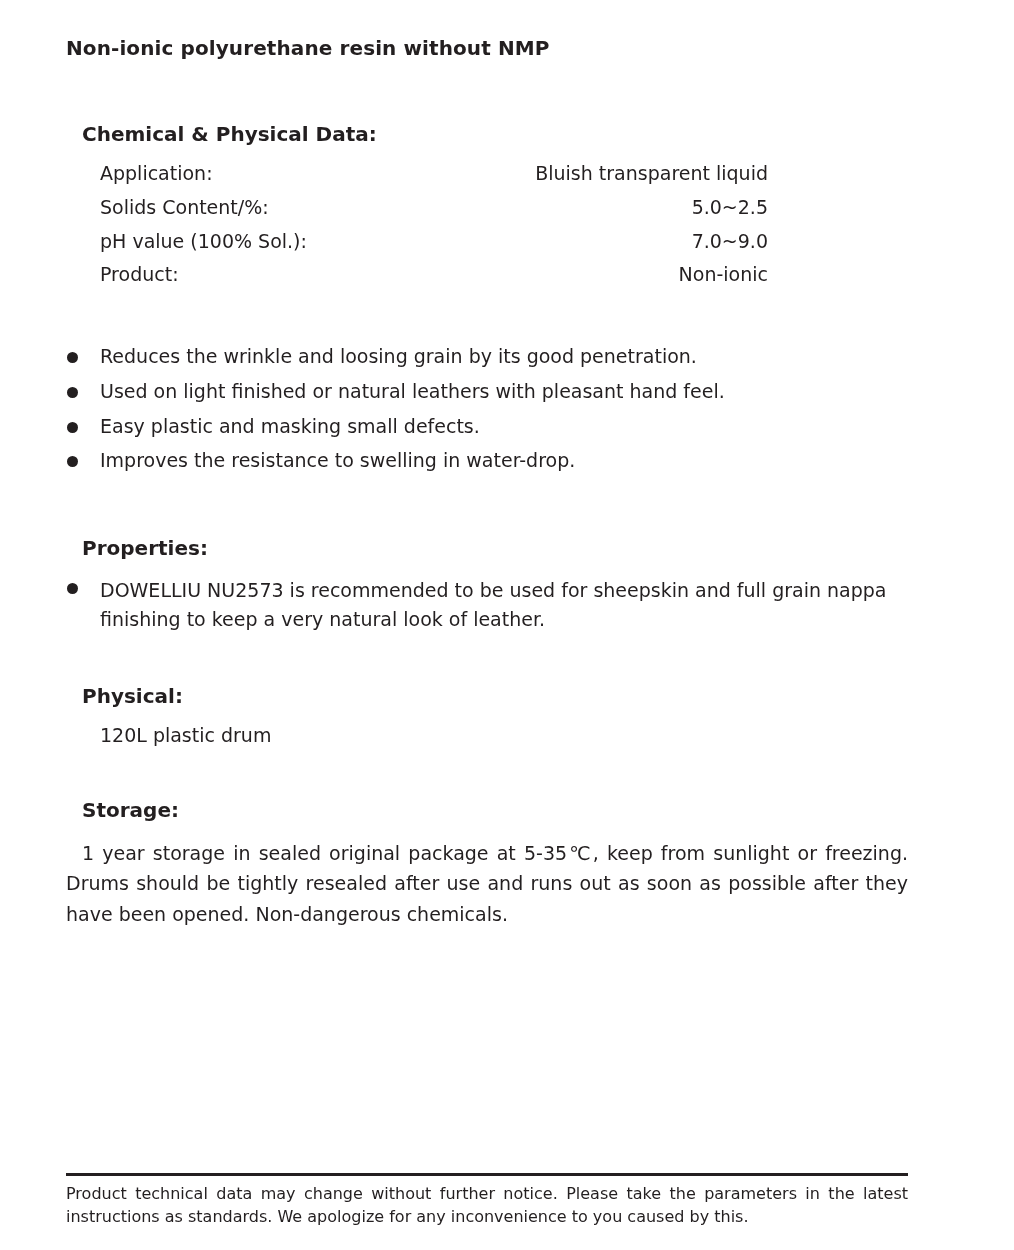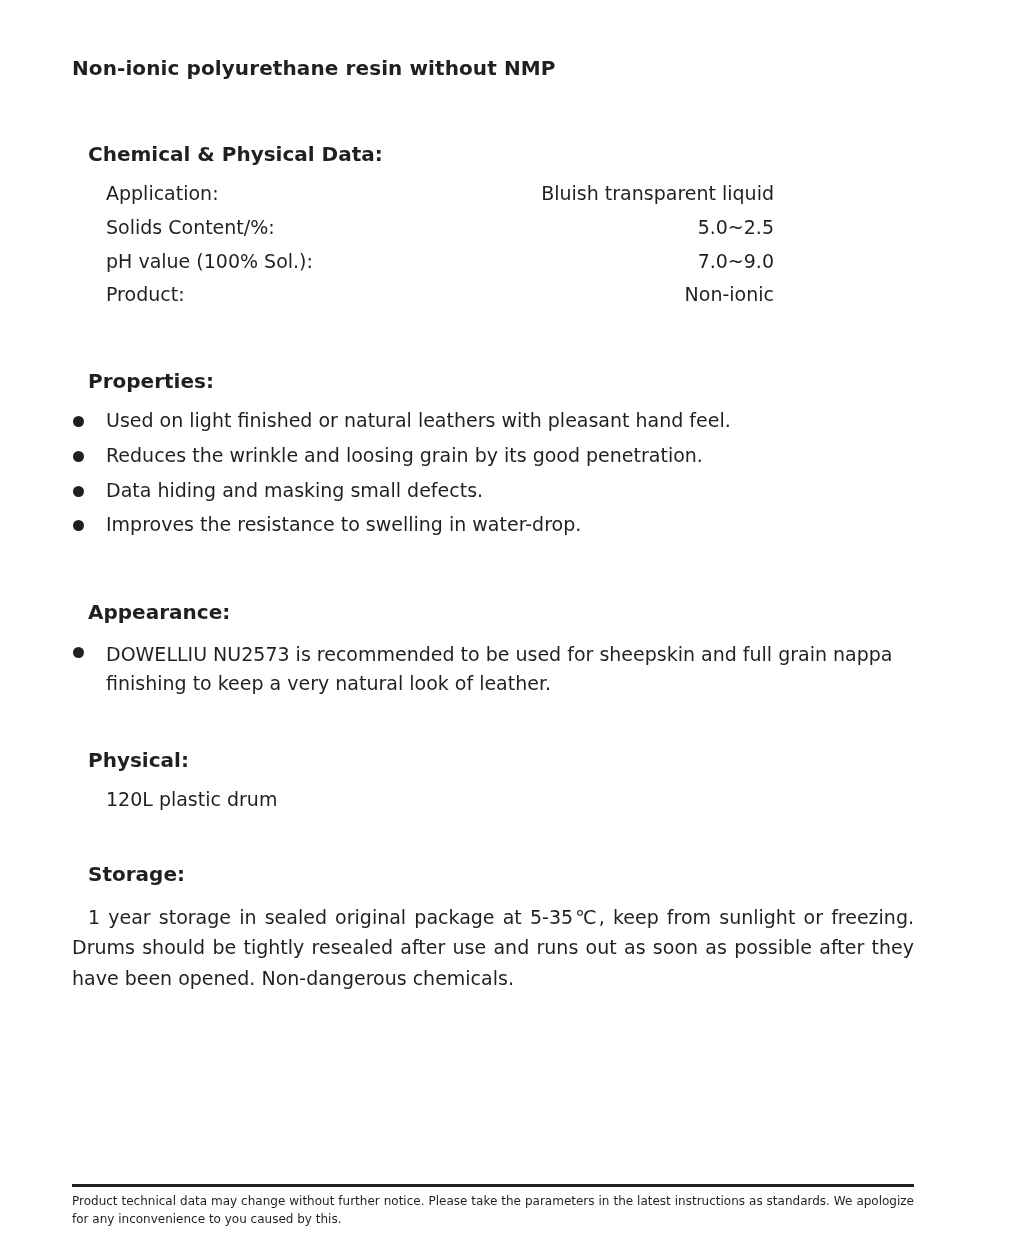--- a/index.html
+++ b/index.html
@@ -10,26 +10,26 @@
     width: 1014px;
     height: 1250px;
     background: #ffffff;
     font-family: "DejaVu Sans", sans-serif;
     color: #231f20;
     position: relative;
     overflow: hidden;
   }
   .page {
     position: absolute;
-    left: 10px;
+    left: 4px;
     top: 0;
     width: 966px;
     height: 1250px;
     box-sizing: border-box;
-    padding: 48px 62px 0 62px;
+    padding: 28px 62px 0 62px;
   }
   .doc-title {
     font-size: 20px;
     font-weight: bold;
     letter-spacing: 0.1px;
     margin: 8px 0 0 0;
   }
   .section-head {
     font-size: 20px;
     font-weight: bold;
@@ -110,21 +110,21 @@
     left: 62px;
     right: 62px;
     bottom: 22px;
   }
   .footer-rule {
     border: none;
     border-top: 3px solid #231f20;
     margin: 0 0 6px 0;
   }
   .footer-text {
-    font-size: 12px;
+    font-size: 16px;
     line-height: 1.45;
     text-align: justify;
     color: #231f20;
   }
 </style>
 </head>
 <body>
 
 <div class="page">
 
@@ -150,44 +150,43 @@
       </tr>
       <tr>
         <td class="cp-label">Product:</td>
         <td class="cp-value">Non-ionic</td>
       </tr>
     </tbody>
   </table>
 
   <div class="spacer-md"></div>
 
+
+  <ul class="bullets">
+    <li>
+      <span class="dot"></span>
+      <span>Reduces the wrinkle and loosing grain by its good penetration.</span>
+    </li>
+    <li>
+      <span class="dot"></span>
+      <span>Used on light finished or natural leathers with pleasant hand feel.</span>
+    </li>
+    <li>
+      <span class="dot"></span>
+      <span>Easy plastic and masking small defects.</span>
+    </li>
+    <li>
+      <span class="dot"></span>
+      <span>Improves the resistance to swelling in water-drop.</span>
+    </li>
+  </ul>
+
+  <div class="spacer-md"></div>
+
   <h2 class="section-head">Properties:</h2>
-
-  <ul class="bullets">
-    <li>
-      <span class="dot"></span>
-      <span>Used on light finished or natural leathers with pleasant hand feel.</span>
-    </li>
-    <li>
-      <span class="dot"></span>
-      <span>Reduces the wrinkle and loosing grain by its good penetration.</span>
-    </li>
-    <li>
-      <span class="dot"></span>
-      <span>Data hiding and masking small defects.</span>
-    </li>
-    <li>
-      <span class="dot"></span>
-      <span>Improves the resistance to swelling in water-drop.</span>
-    </li>
-  </ul>
-
-  <div class="spacer-md"></div>
-
-  <h2 class="section-head">Appearance:</h2>
 
   <ul class="bullets">
     <li class="wrap">
       <span class="dot"></span>
       <span>DOWELLIU NU2573 is recommended to be used for sheepskin and full grain nappa finishing to keep a very natural look of leather.</span>
     </li>
   </ul>
 
   <div class="spacer-sm"></div>
 

